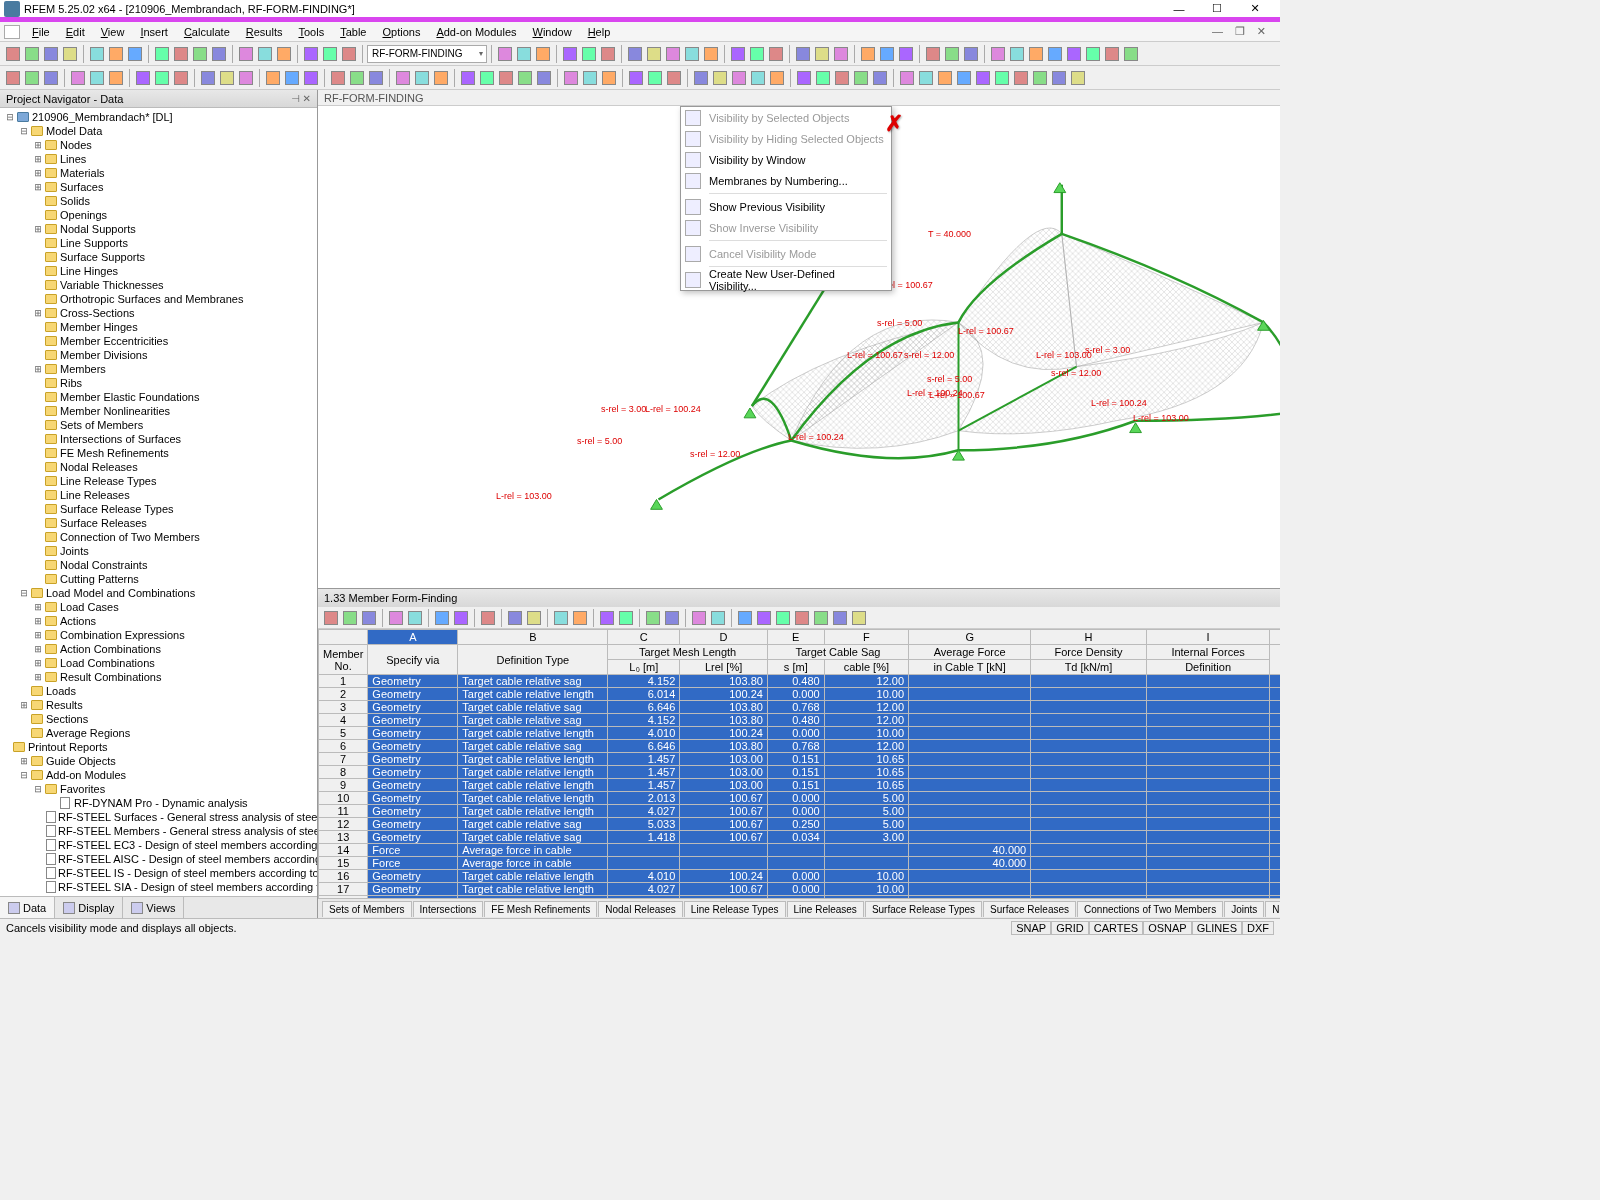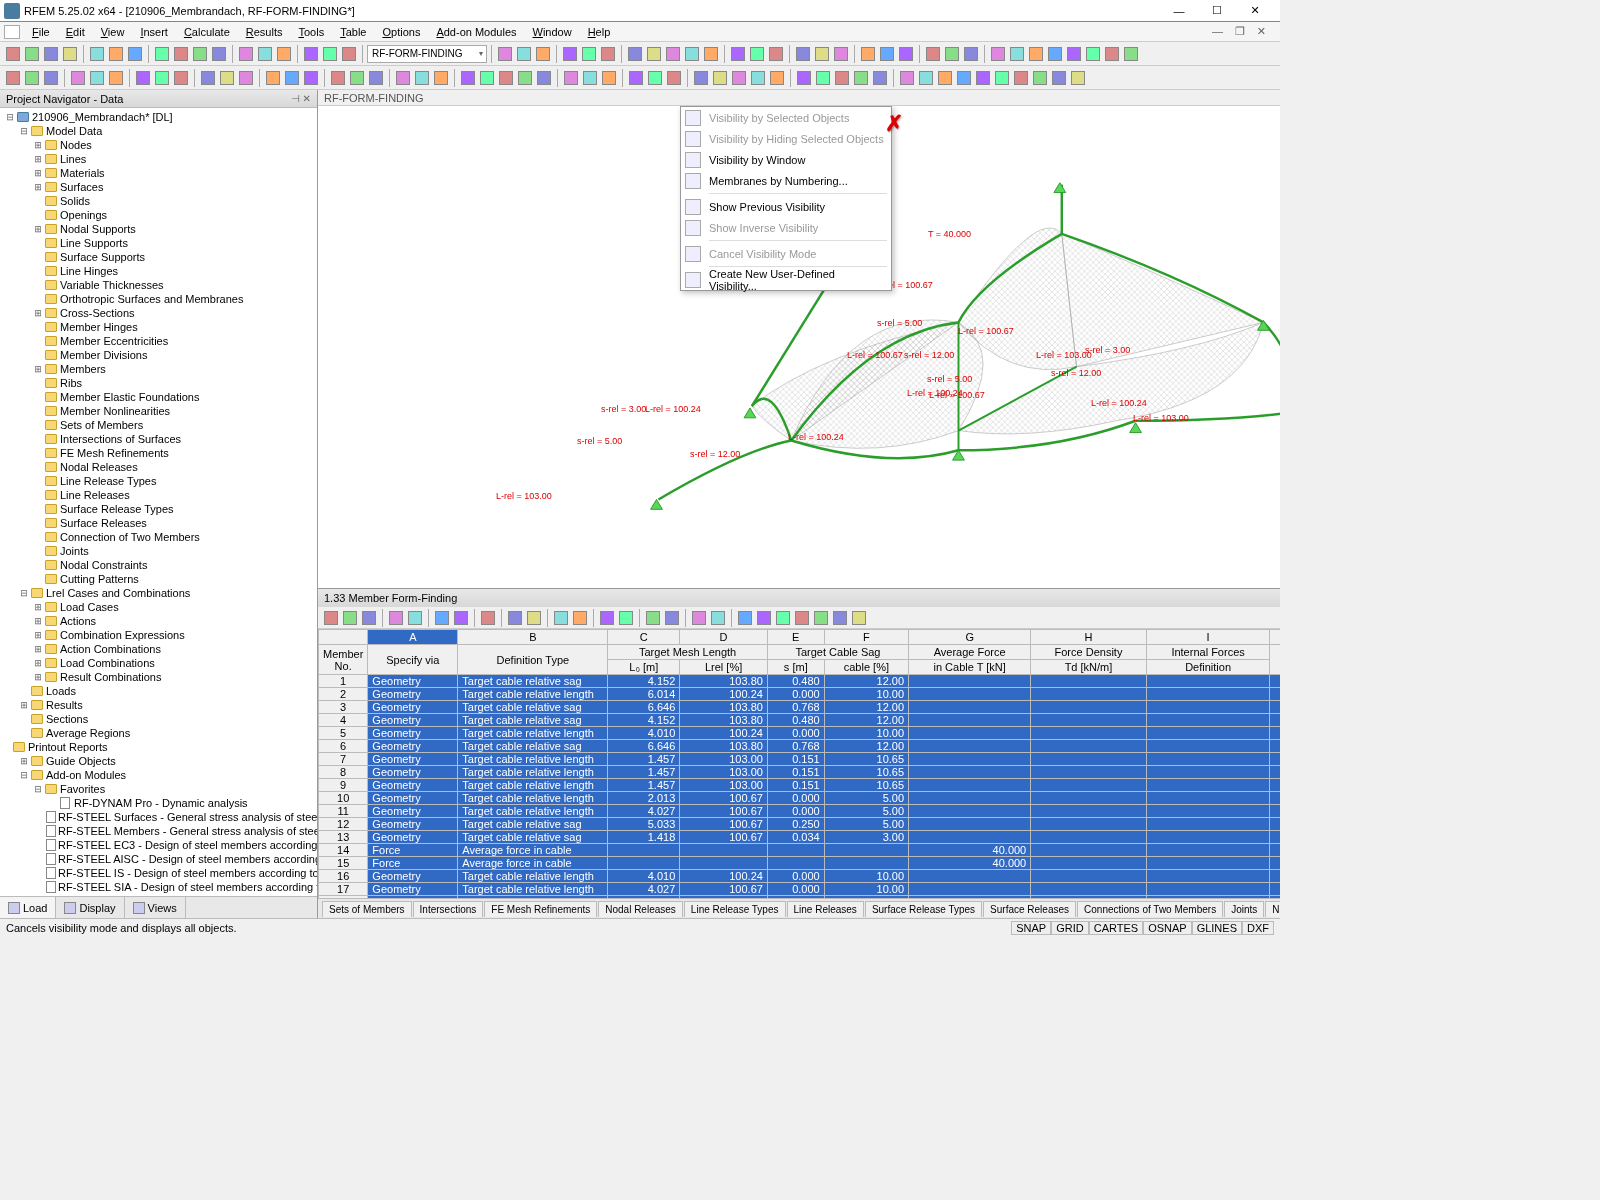--- a/index.html
+++ b/index.html
@@ -1,19 +1,19 @@
 <!DOCTYPE html>
 <html><head>
 <meta charset="utf-8">
 <style>
 * { box-sizing: border-box; margin: 0; padding: 0; font-family: "Segoe UI", Tahoma, sans-serif; font-size: 11px; }
 body { background: #f0f0f0; width: 1280px; height: 960px; overflow: hidden; position: relative; }
 
 
-.titlebar { height: 22px; background: #fff; display: flex; align-items: center; padding: 0 4px; border-bottom: 1px solid #d946ef; }
+.titlebar { height: 22px; background: #fff; display: flex; align-items: center; padding: 0 4px; border-bottom: 5px solid #d946ef; }
 .titlebar-icon { width: 16px; height: 16px; background: #4a7ba0; border-radius: 2px; margin-right: 4px; }
 .titlebar-text { flex: 1; }
 .win-controls { display: flex; gap: 12px; padding-right: 8px; }
 .win-btn { width: 26px; height: 18px; display: flex; align-items: center; justify-content: center; cursor: default; }
 
 
 .menubar { height: 20px; background: #f5f5f5; display: flex; align-items: center; padding: 0 4px; border-bottom: 1px solid #ccc; }
 .menubar .mi { padding: 2px 8px; cursor: default; }
 .mdi-controls { margin-left: auto; display: flex; gap: 4px; padding-right: 6px; font-size: 10px; color: #666; }
 .mdi-controls span { padding: 0 4px; }
@@ -683,21 +683,21 @@
           <span class="ico">
             <span class="folder"></span>
           </span>
           <span>Cutting Patterns</span>
         </div>
         <div class="tree-item" style="padding-left: 18px;">
           <span class="exp">⊟</span>
           <span class="ico">
             <span class="folder"></span>
           </span>
-          <span>Lrel Cases and Combinations</span>
+          <span>Load Model and Combinations</span>
         </div>
         <div class="tree-item" style="padding-left: 32px;">
           <span class="exp">⊞</span>
           <span class="ico">
             <span class="folder"></span>
           </span>
           <span>Load Cases</span>
         </div>
         <div class="tree-item" style="padding-left: 32px;">
           <span class="exp">⊞</span>
@@ -836,21 +836,21 @@
           <span class="exp"></span>
           <span class="ico">
             <span class="doc-ico"></span>
           </span>
           <span>RF-STEEL SIA - Design of steel members according to SI</span>
         </div>
       </div>
     <div class="nav-tabs" id="navtabs">
         <div class="nav-tab active">
           <span class="nav-tab-ico"></span>
-          <span>Load</span>
+          <span>Data</span>
         </div>
         <div class="nav-tab">
           <span class="nav-tab-ico"></span>
           <span>Display</span>
         </div>
         <div class="nav-tab">
           <span class="nav-tab-ico"></span>
           <span>Views</span>
         </div>
       </div>

